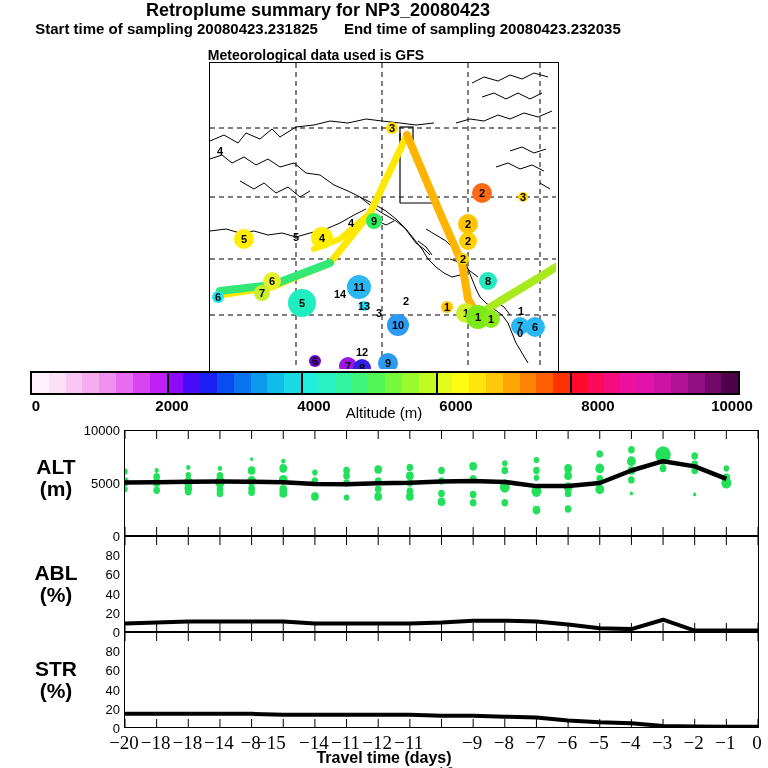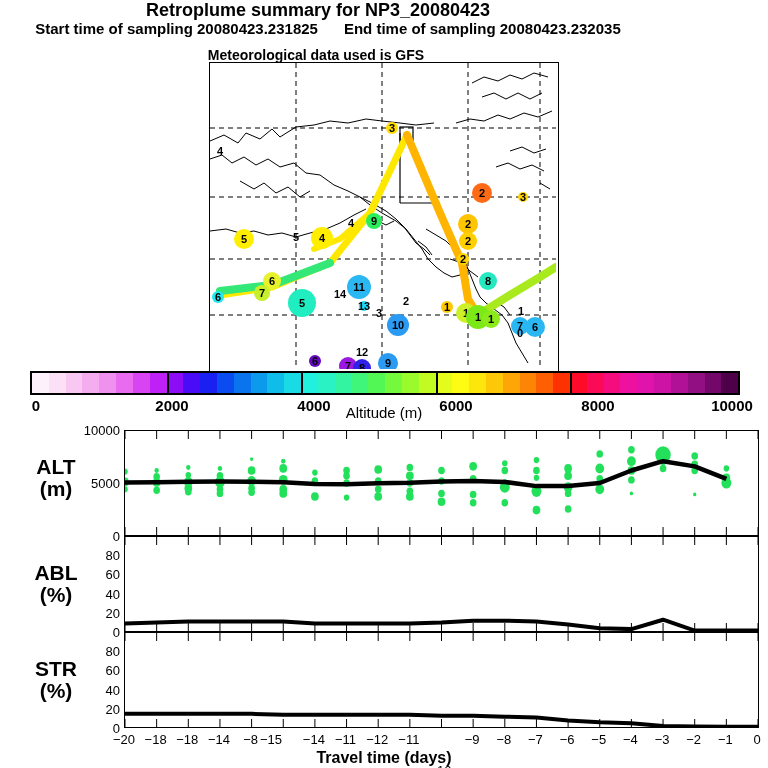--- a/index.html
+++ b/index.html
@@ -27,21 +27,21 @@
   #alt-panel{top:430px;height:106px;}
   #abl-panel{top:536px;height:96px;}
   #str-panel{top:632px;height:96px;}
   .ts-svg{position:absolute;left:0;top:0;}
   .row-label{position:absolute;text-align:center;font-size:21px;font-weight:bold;line-height:1.04;width:100px;left:6px;}
   #alt-label{top:456px;}
   #abl-label{top:562px;}
   #str-label{top:658px;}
   .ytick{position:absolute;right:0;font-size:13px;text-align:right;width:60px;transform:translateY(-50%);}
   .yticks-box{position:absolute;left:58px;width:62px;}
-  .xtick{position:absolute;font-size:13px;transform:translateX(-50%);top:732px;}
+  .xtick{position:absolute;font-size:19px;transform:translateX(-50%);top:732px;font-family:Liberation Serif, serif;}
   #xaxis-label{left:0;top:749px;width:768px;text-align:center;font-size:16px;font-weight:bold;}
 </style>
 </head>
 <body>
 
 <div class="abs" id="title-main">Retroplume summary for NP3_20080423</div>
 <div class="abs" id="title-times">
   <span>Start time of sampling 20080423.231825</span><span class="gap"></span><span>End time of sampling 20080423.232035</span>
 </div>
 <div class="abs" id="title-met">Meteorological data used is GFS</div>

